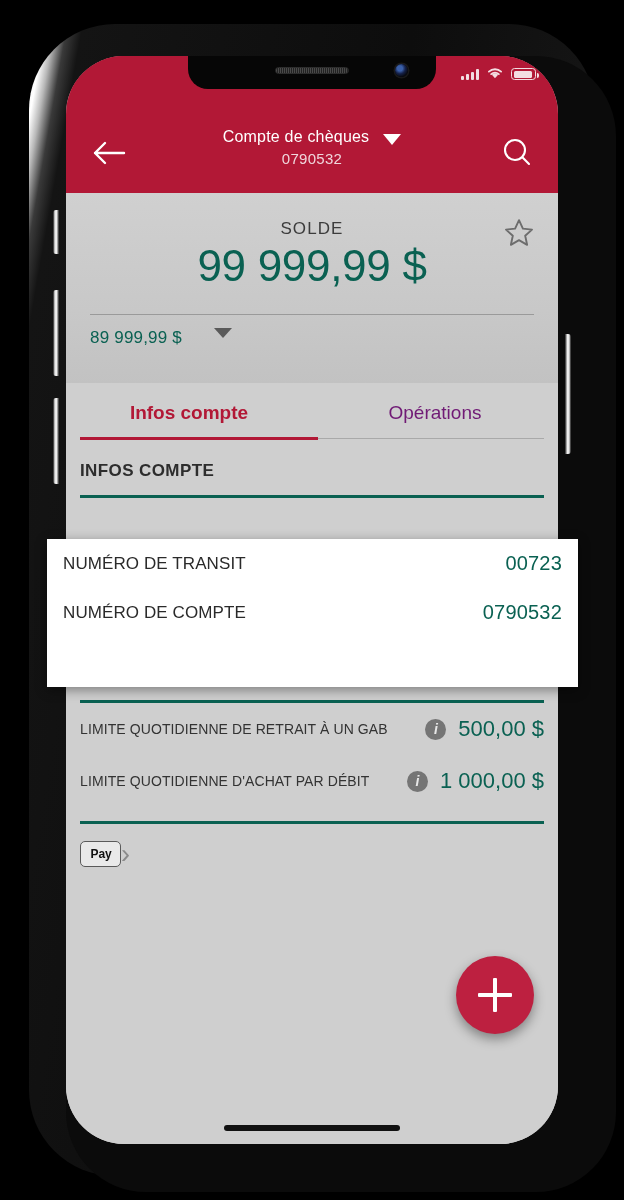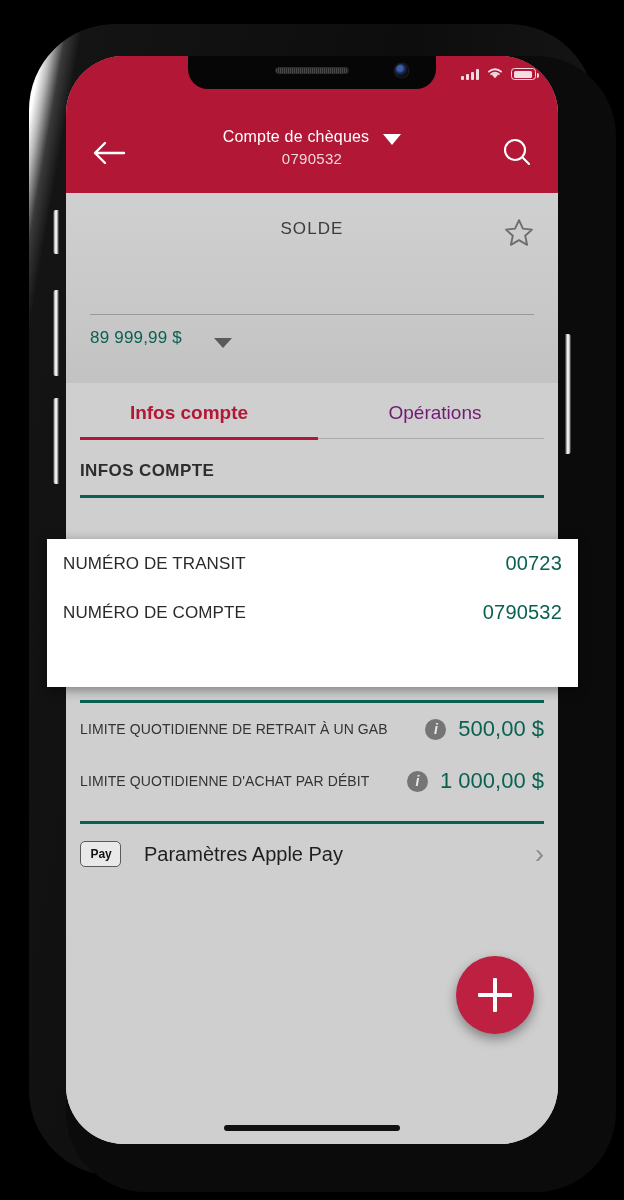--- a/index.html
+++ b/index.html
@@ -142,21 +142,21 @@
   }
   #balance-divider {
     position: absolute; left: 24px; right: 24px; top: 121px;
     height: 1px; background: #9a9a9a;
   }
   #available-row {
     position: absolute; left: 24px; right: 18px; top: 135px;
     display: flex; align-items: center; justify-content: space-between;
   }
   #available-label { font-size: 16px; color: #4b4b4b; letter-spacing: .7px; }
-  #available-right { display: flex; align-items: flex-end; gap: 32px; }
+  #available-right { display: flex; align-items: flex-start; gap: 32px; }
   #available-amount { font-size: 17px; color: #0a6152; letter-spacing: .2px; }
   #available-caret {
     width: 0; height: 0; border-left: 9px solid transparent;
     border-right: 9px solid transparent; border-top: 10px solid #5a5a5a;
   }
 
   
   #content {
     position: absolute; top: 327px; left: 0; right: 0; bottom: 0;
     background: #cfcfcf;
@@ -311,20 +311,21 @@
     <div id="search-button">
       <svg width="38" height="34" viewBox="0 0 38 34">
         <circle cx="17" cy="14" r="10" stroke="#ffffff" stroke-width="2.1" fill="none"></circle>
         <path d="M24.6 21.6 31 28" stroke="#ffffff" stroke-width="2.1" fill="none" stroke-linecap="round"></path>
       </svg>
     </div>
   </div>
 
   <div id="balance-panel">
     <div id="balance-label">SOLDE</div>
+    <div id="balance-amount">99 999,99 $</div>
 
     <div id="favorite-button">
       <svg width="34" height="33" viewBox="0 0 34 33">
         <path d="M17 3.2l3.9 8.4 9.1 1-6.8 6.2 1.9 9-8.1-4.6-8.1 4.6 1.9-9L4 12.6l9.1-1z" fill="none" stroke="#6d6d6d" stroke-width="1.9" stroke-linejoin="round"></path>
       </svg>
     </div>
 
     <div id="balance-divider"></div>
 
     <div id="available-row">
@@ -369,21 +370,20 @@
       </span>
     </div>
 
     <div class="section-rule"></div>
 
     <div id="applepay-row">
       <span id="applepay-badge">
         <span class="apple-mark"></span>
         <span class="pay-text">Pay</span>
       </span>
-      <span id="applepay-label">Paramètres Apple Pay</span>
       <span id="applepay-chevron">›</span>
     </div>
 
   </div>
 
   <div id="fab">
     <span class="bar-h"></span>
     <span class="bar-v"></span>
   </div>
 

